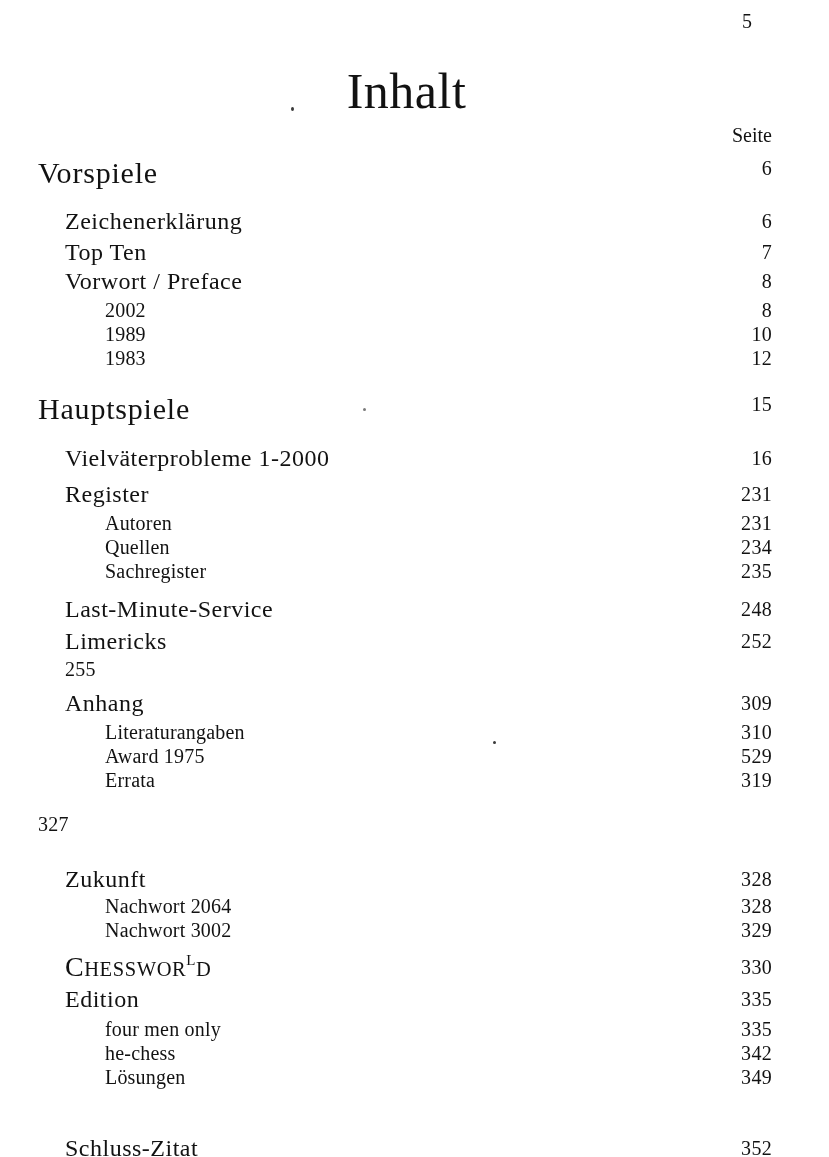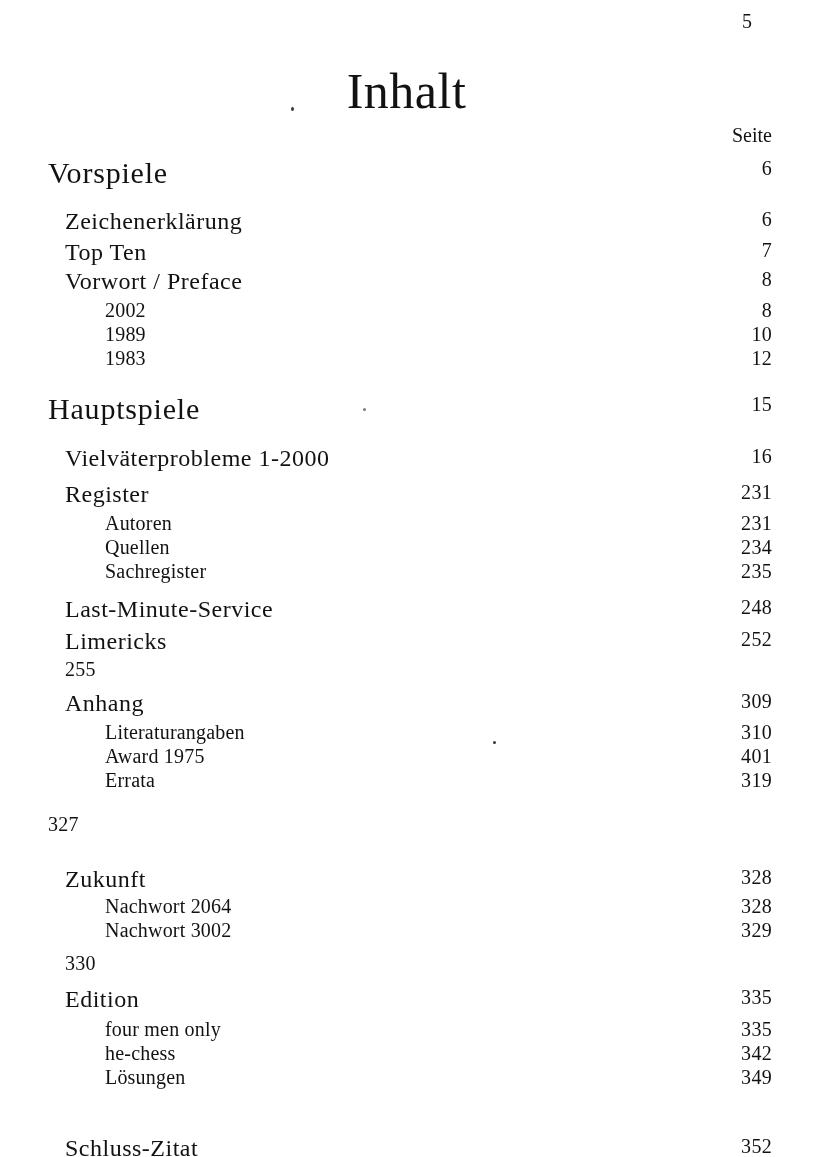--- a/index.html
+++ b/index.html
@@ -24,22 +24,22 @@
   }
   .col-header {
     position: absolute; top: 125px; right: 57px;
     font-size: 20px; line-height: 1;
   }
   .row {
     position: absolute; right: 57px;
     display: flex; justify-content: space-between; align-items: flex-start;
     line-height: 1;
   }
-  .l1 { left: 48px;  font-size: 30px; letter-spacing: 0.8px; gap: 24px; }
-  .l2 { left: 65px;  font-size: 24px; letter-spacing: 0.5px; }
+  .l1 { left: 38px;  font-size: 30px; letter-spacing: 0.8px; gap: 24px; }
+  .l2 { left: 65px;  font-size: 24px; letter-spacing: 0.5px; align-items: center; }
   .l3 { left: 105px; font-size: 20px; letter-spacing: 0.2px; text-align: right; }
   .lbl { white-space: nowrap; padding-right: 12px; }
   .pg  { font-size: 20px; line-height: 1; letter-spacing: 0.3px; flex: none; }
   
   .cw-c   { font-size: 28px; }
   .cw-mid { font-size: 20.5px; letter-spacing: 0.6px; }
   .cw-sup { font-size: 15px; position: relative; top: -11px; }
   .cw-end { font-size: 20.5px; }
   
   .speck { position: absolute; border-radius: 50%; }
@@ -124,21 +124,21 @@
 <div class="row l2" style="top:691px">
   <span class="lbl">Anhang</span>
   <span class="pg">309</span>
 </div>
 <div class="row l3" style="top:722px">
   <span class="lbl">Literaturangaben</span>
   <span class="pg">310</span>
 </div>
 <div class="row l3" style="top:746px">
   <span class="lbl">Award 1975</span>
-  <span class="pg">401</span>
+  <span class="pg">529</span>
 </div>
 <div class="row l3" style="top:770px">
   <span class="lbl">Errata</span>
   <span class="pg">319</span>
 </div>
 <div class="row l1" style="top:814px">
   <span class="pg">327</span>
 </div>
 <div class="row l2" style="top:867px">
   <span class="lbl">Zukunft</span>
@@ -146,20 +146,21 @@
 </div>
 <div class="row l3" style="top:896px">
   <span class="lbl">Nachwort 2064</span>
   <span class="pg">328</span>
 </div>
 <div class="row l3" style="top:920px">
   <span class="lbl">Nachwort 3002</span>
   <span class="pg">329</span>
 </div>
 <div class="row l2" style="top:953px">
+  <span class="lbl"><span class="cw-c">C</span><span class="cw-mid">HESSWOR</span><span class="cw-sup">L</span><span class="cw-end">D</span></span>
   <span class="pg">330</span>
 </div>
 <div class="row l2" style="top:987px">
   <span class="lbl">Edition</span>
   <span class="pg">335</span>
 </div>
 <div class="row l3" style="top:1019px">
   <span class="lbl">four men only</span>
   <span class="pg">335</span>
 </div>

